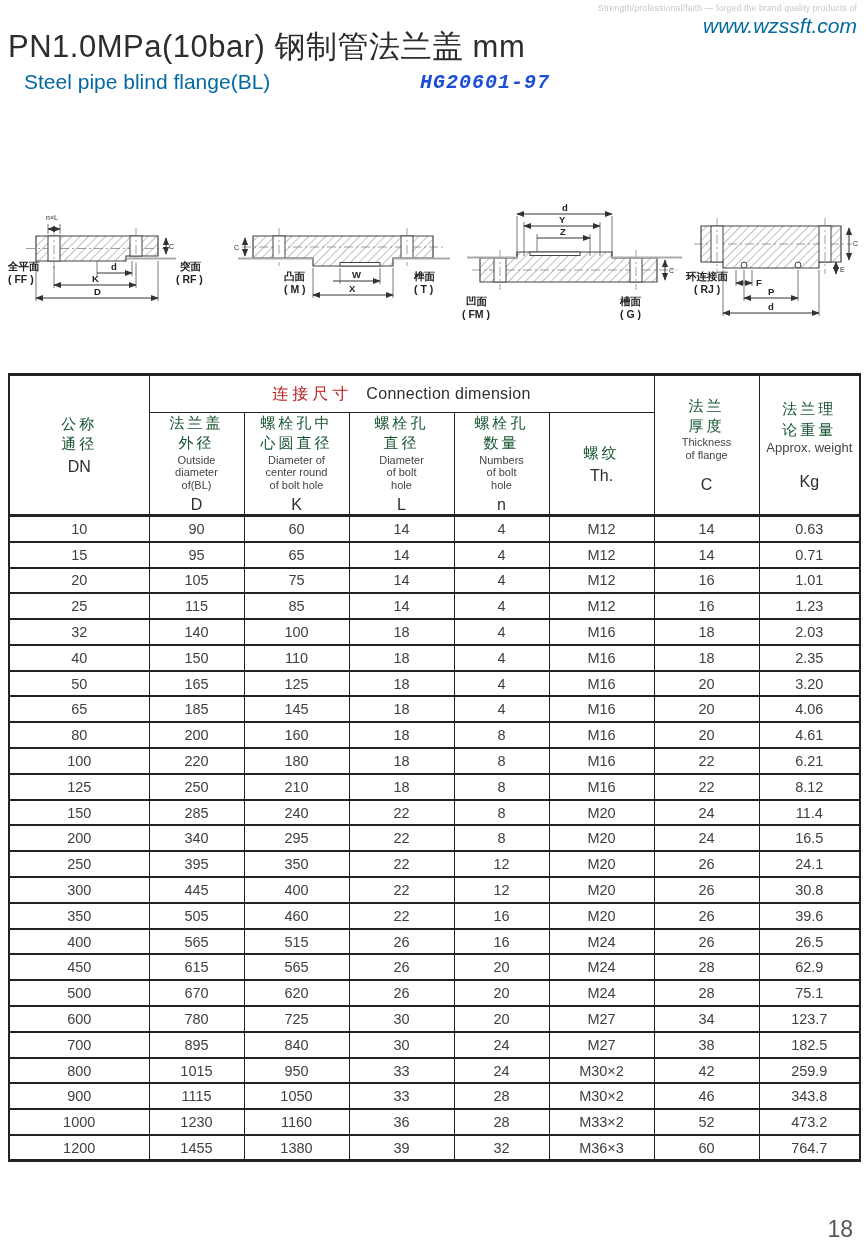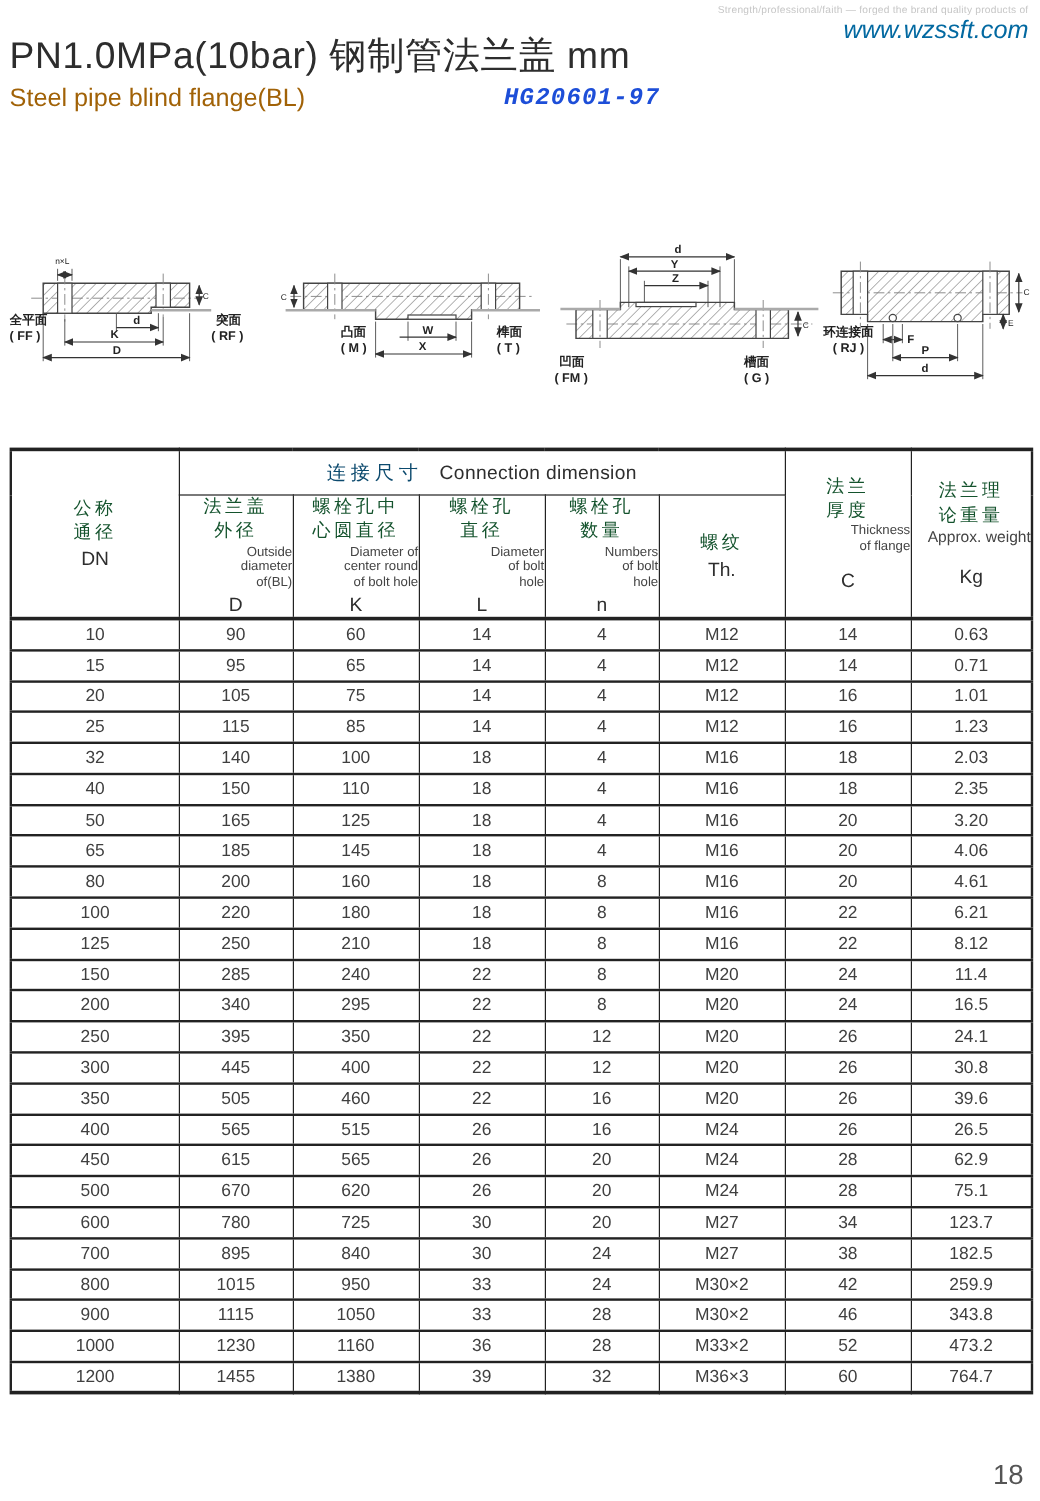--- a/index.html
+++ b/index.html
@@ -6,21 +6,21 @@
   body {
     width:867px; height:1251px; position:relative; overflow:hidden;
     background:#ffffff; color:#333;
     font-family:"Liberation Sans", sans-serif;
   }
   
   .tagline { position:absolute; top:3px; right:10px; font-size:8.5px; color:#c6c6c6; letter-spacing:.2px; }
   .website { position:absolute; top:14px; right:10px; font-size:21px; font-style:italic; color:#0369a1; }
   
   .doc-title { position:absolute; left:8px; top:26px; font-size:31px; font-weight:400; color:#2d2d2d; letter-spacing:.5px; }
-  .doc-subtitle { position:absolute; left:8px; top:70px; font-size:21px; font-weight:400; color:#a16207; }
+  .doc-subtitle { position:absolute; left:24px; top:70px; font-size:21px; font-weight:400; color:#0369a1; }
   .doc-standard { position:absolute; left:420px; top:71px; font-size:20px; font-style:italic; font-weight:bold; color:#1d4ed8; letter-spacing:1px;font-family:Liberation Mono, monospace; }
   
   .drawing { position:absolute; }
   .drawing svg { display:block; }
   .drawing text { fill:#222; font-family:"Liberation Sans",sans-serif; font-size:9px; }
   .drawing text.face { font-size:10.5px; font-weight:bold; }
   .drawing text.dim { font-size:9.5px; font-weight:bold; }
   .drawing text.tiny { font-size:7px; }
   .outline { fill:url(#hatch); stroke:#444; stroke-width:1.2; }
   .white { fill:#fff; stroke:#444; stroke-width:1; }
@@ -31,23 +31,23 @@
   .gasket { stroke:#aaa; stroke-width:2; }
   
   table.spec { position:absolute; left:8px; top:373px; width:851px; border-collapse:collapse; table-layout:fixed; }
   table.spec { border:2px solid #222; border-top:3px solid #222; border-bottom:3px solid #222; }
   table.spec th, table.spec td { border:1.5px solid #222; text-align:center; vertical-align:middle; font-weight:normal; }
   table.spec thead { border-bottom:3px solid #222; }
   table.spec .group-row th { height:38px; }
   table.spec .sub-row th { height:103px; }
   table.spec tbody td { height:25.8px; border-bottom-width:2px; font-size:14.5px; color:#3f3f3f; }
   .zh { display:block; font-size:15px; letter-spacing:3px; color:#14532d; line-height:1.35; }
-  .en { display:block; font-size:11px; color:#444; line-height:1.18; letter-spacing:0;text-align:right; }
+  .en { display:block; font-size:11px; color:#444; line-height:1.18; letter-spacing:0; }
   .code { display:block; font-size:16px; color:#2e2e2e; margin-top:4px; letter-spacing:0; }
-  .group-zh { font-size:16px; letter-spacing:4px; color:#0c4a6e; }
+  .group-zh { font-size:16px; letter-spacing:4px; color:#b91c1c; }
   .group-en { font-size:16px; color:#2e2e2e; margin-left:14px; letter-spacing:.3px; }
   .page-number { position:absolute; right:14px; top:1216px; font-size:23px; color:#555; }
 </style>
 </head>
 <body>
 
 <svg width="0" height="0" style="position:absolute" aria-hidden="true">
   <defs>
     <pattern id="hatch" patternUnits="userSpaceOnUse" width="6" height="6" patternTransform="rotate(45)">
       <line x1="0" y1="0" x2="0" y2="6" stroke="#808080" stroke-width="1"></line>

